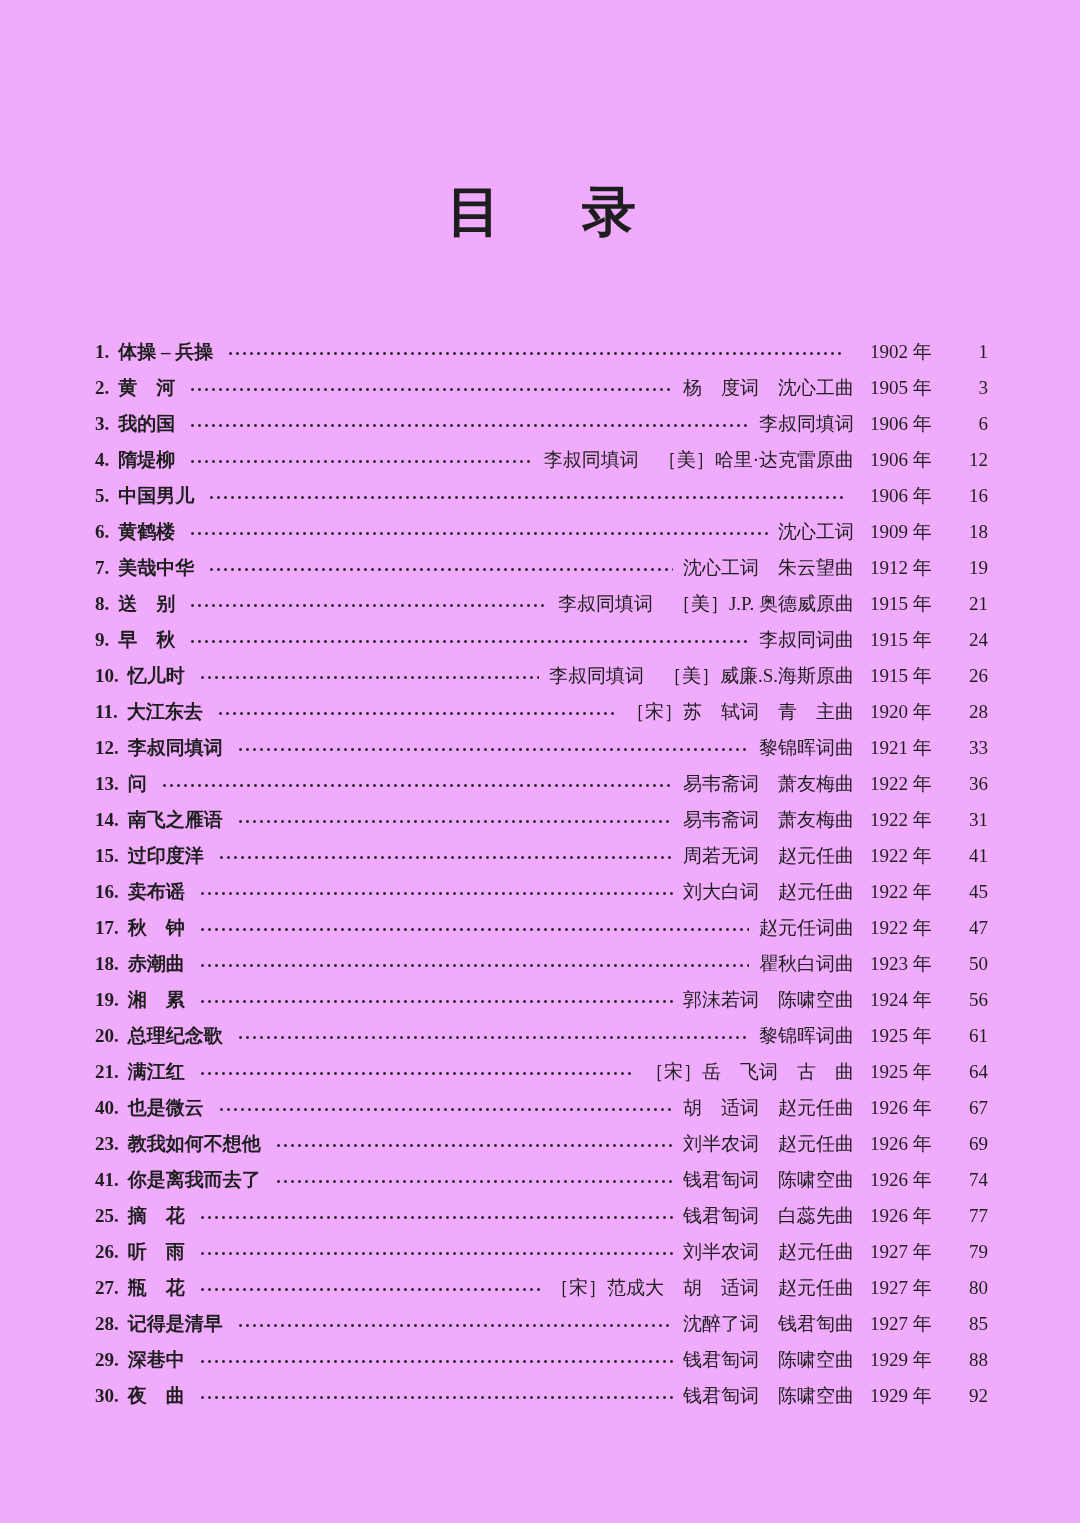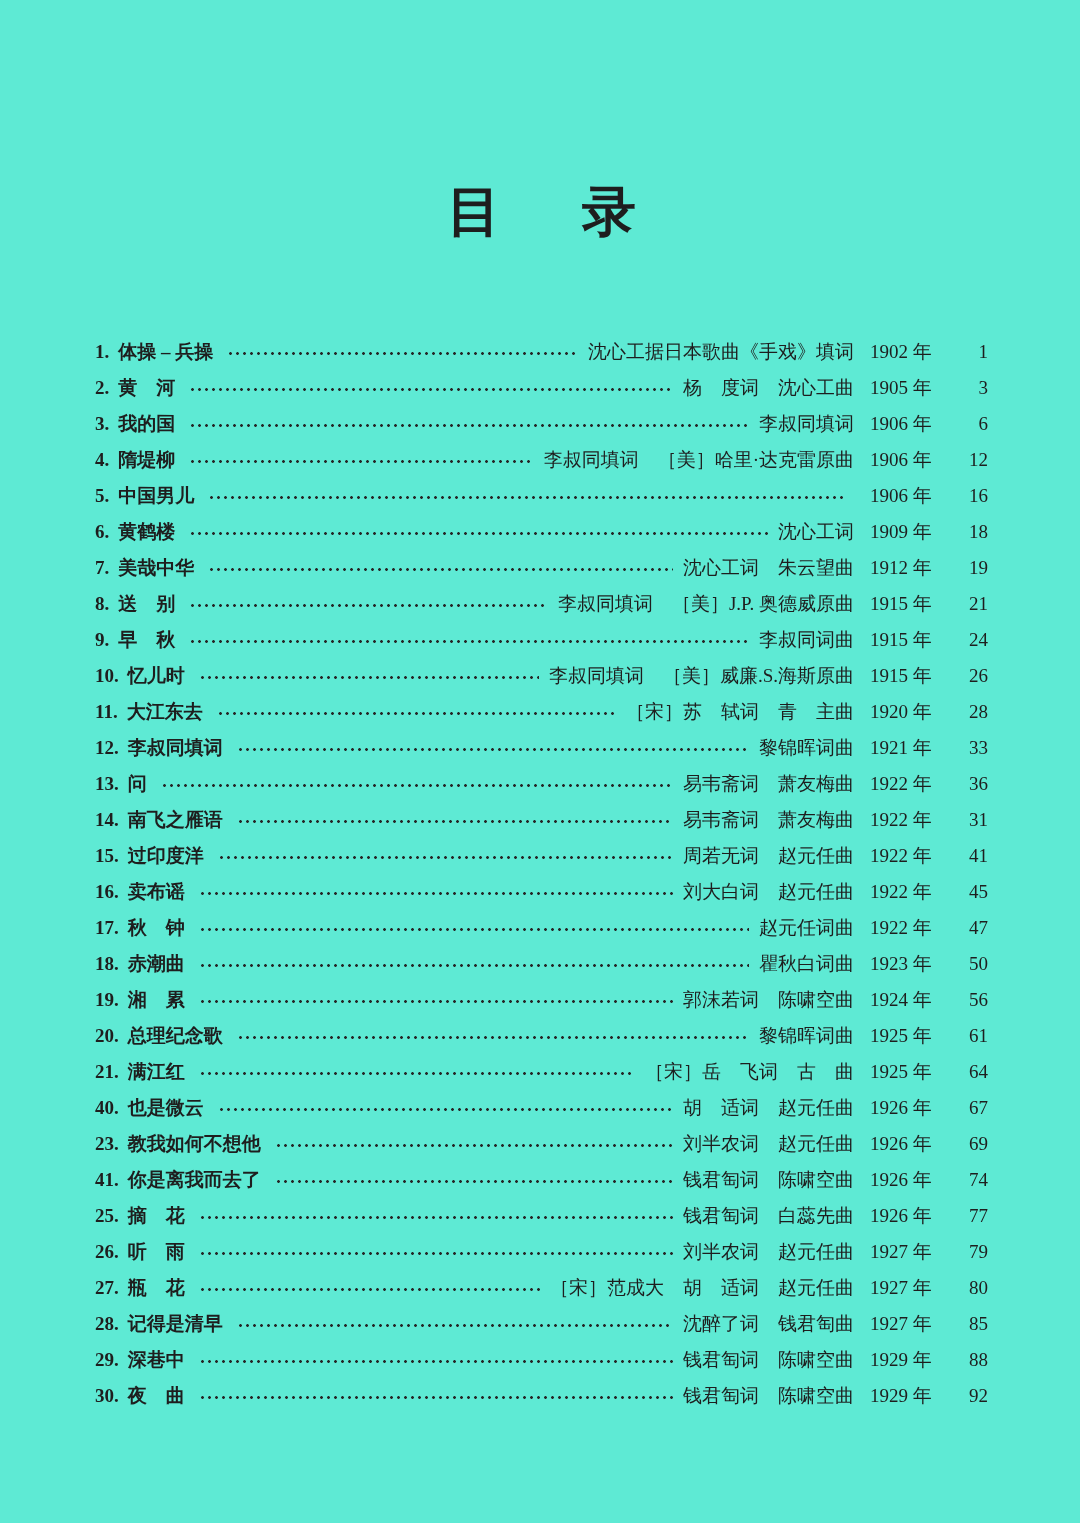--- a/index.html
+++ b/index.html
@@ -5,21 +5,21 @@
   html, body {
     margin: 0;
     padding: 0;
     background: #e8e8e8;
   }
   .page {
     position: relative;
     width: 1080px;
     height: 1523px;
     margin: 0 auto;
-    background: #5eead4;
+    background: #f0abfc;
     box-sizing: border-box;
     padding: 0 92px 0 95px;
     font-family: "Liberation Serif", "DejaVu Serif", serif;
     color: #1e1e1e;
     overflow: hidden;
   }
   .toc-title {
     margin: 0;
     padding-top: 185px;
     font-size: 54px;
@@ -73,21 +73,20 @@
 </head>
 <body>
 
 <div class="page">
   <h1 class="toc-title">目　 录</h1>
   <div class="toc-list" id="toc-list">
   <div class="toc-row">
     <span class="num">1.</span>
     <span class="title">体操 – 兵操</span>
     <span class="leader"></span>
-    <span class="authors">沈心工据日本歌曲《手戏》填词</span>
     <span class="year">1902 年</span>
     <span class="pageno">1</span>
   </div>
 
   <div class="toc-row">
     <span class="num">2.</span>
     <span class="title">黄　河</span>
     <span class="leader"></span>
     <span class="authors">杨　度词　沈心工曲</span>
     <span class="year">1905 年</span>

